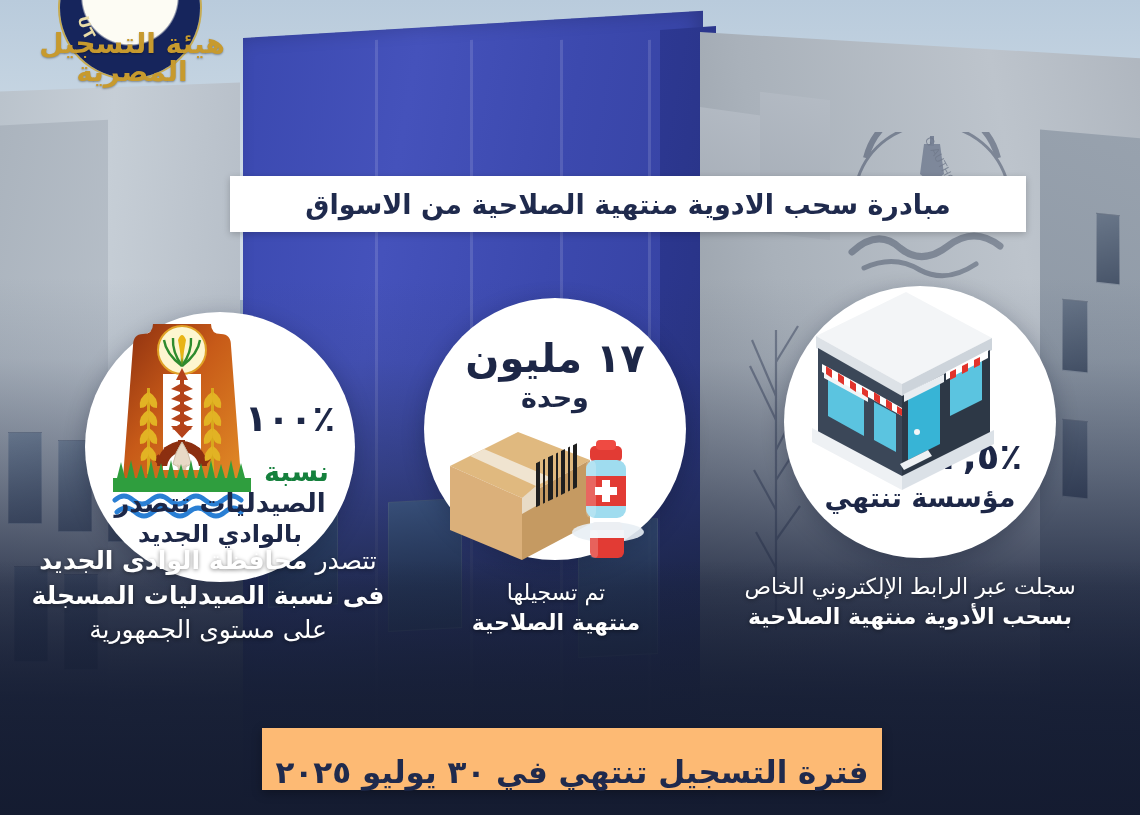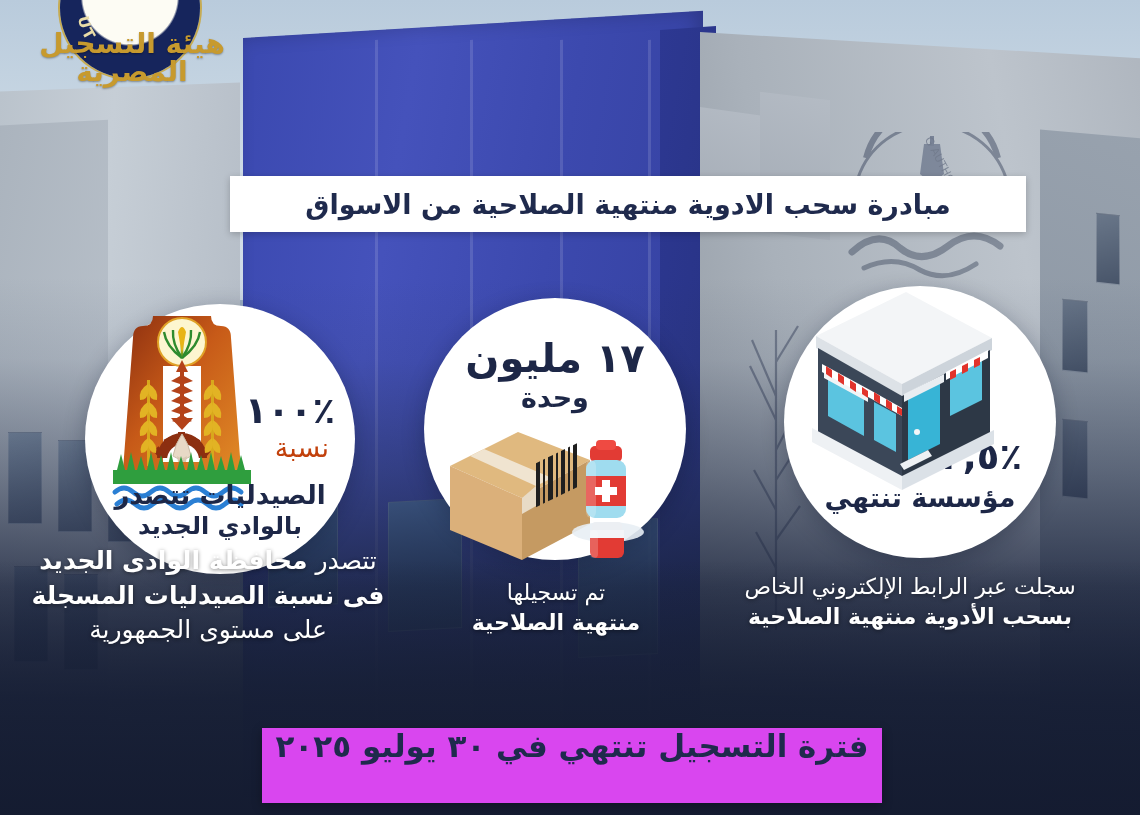--- a/index.html
+++ b/index.html
@@ -127,32 +127,32 @@
   .title-banner .t {
     font-size:27px; font-weight:700; color:#1f2a4d; white-space:nowrap;
     letter-spacing:0px;
   }
 
   
   .circle {
     position:absolute; border-radius:50%; background:#ffffff;
     box-shadow:0 6px 22px rgba(10,18,40,.30);
   }
-  .c-left   { left:85px;  top:304px; width:270px; height:270px; }
+  .c-left   { left:85px;  top:312px; width:270px; height:270px; }
   .c-mid    { left:424px; top:298px; width:262px; height:262px; }
   .c-right  { left:784px; top:286px; width:272px; height:272px; }
 
   .c-inner { position:absolute; inset:0; }
 
   
   .stat-num {
     position:absolute; font-weight:700; color:#1d2747; line-height:1; white-space:nowrap;
   }
   .stat-sub {
-    position:absolute; font-weight:400; color:#c2410c; line-height:1.15; white-space:nowrap;
+    position:absolute; font-weight:700; color:#15803d; line-height:1.15; white-space:nowrap;margin-top:16px;
   }
   .stat-lines {
     position:absolute; width:100%; text-align:center; font-weight:700;
     color:#1d2747; line-height:1.2;
   }
 
   
   .lc-pct  { right:20px; top:88px; font-size:37px; }
   .lc-nisba{ right:26px; top:128px; font-size:27px; }
   .lc-l1   { top:176px; font-size:26px; }
@@ -173,22 +173,22 @@
   }
   .caption .ln { display:block; white-space:nowrap; }
   .lt { font-weight:400; }
   .bd { font-weight:700; }
   .cap-left  { left:12px;  top:544px; width:392px; font-size:25px; }
   .cap-mid   { left:422px; top:578px; width:268px; font-size:22px; }
   .cap-right { left:700px; top:572px; width:420px; font-size:22px; }
 
   
   .bottom-banner {
-    position:absolute; left:262px; top:728px; width:620px; height:75px;
-    background:#d946ef; display:flex; align-items:flex-start; justify-content:center;
+    position:absolute; left:262px; top:728px; width:620px; height:62px;
+    background:#fdba74; display:flex; align-items:flex-end; justify-content:center;
     box-shadow:0 3px 10px rgba(0,0,0,.30);
   }
   .bottom-banner .t {
     font-size:31px; font-weight:700; color:#1f2a4d; white-space:nowrap;
   }
 </style>
 </head>
 <body>
 
 <div id="stage">

